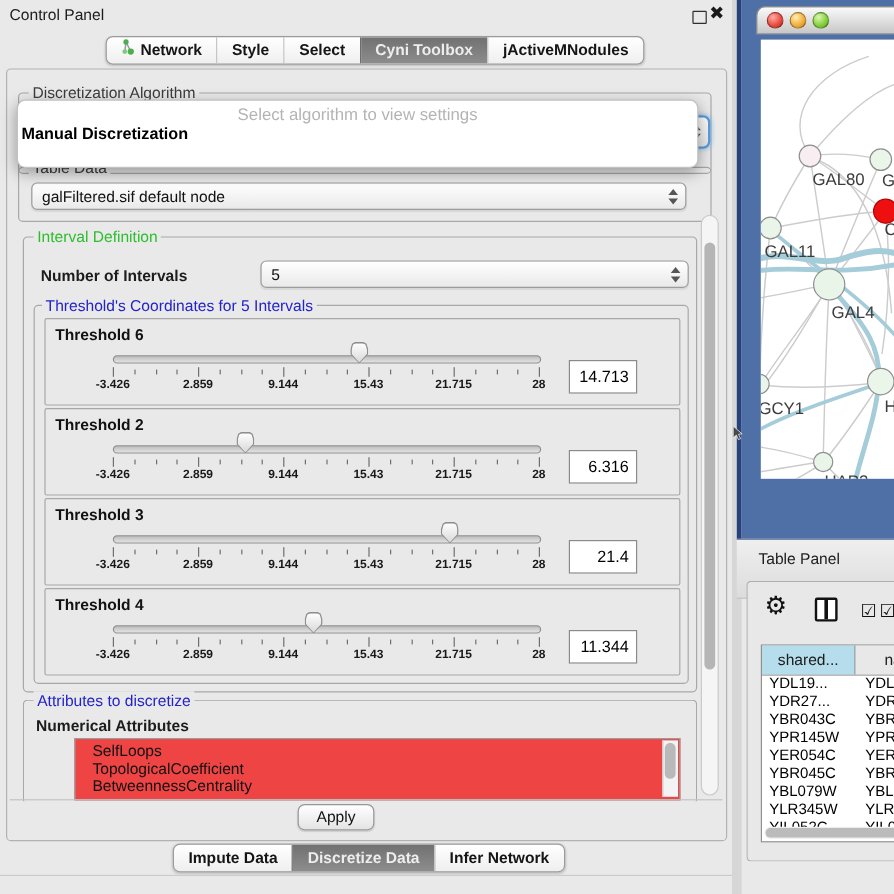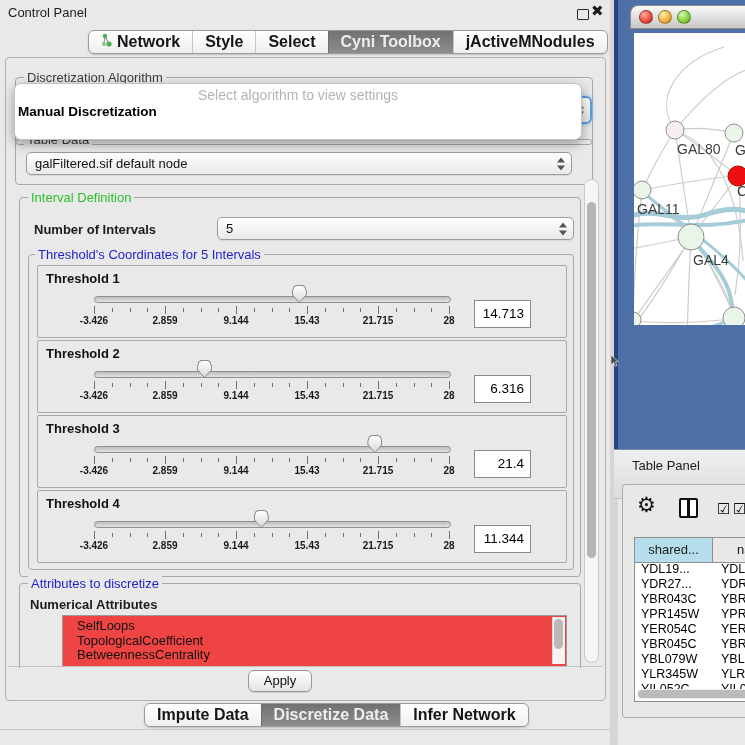--- a/index.html
+++ b/index.html
@@ -8,21 +8,21 @@
   .abs{position:absolute;}
 
   
   .cp-title{left:8px;top:5px;font-size:13px;color:#1c1c1c;}
   .float-icon{left:577px;top:9px;width:10px;height:9px;border:1.5px solid #2e2e2e;border-radius:1px;}
   .close-icon{left:591px;top:2px;font-size:15px;font-weight:bold;color:#1a1a1a;font-family:"DejaVu Sans",sans-serif;}
 
   
   .tabstrip{position:absolute;display:flex;background:linear-gradient(#ffffff,#efefef);
             border:1px solid #9b9b9b;border-radius:6px;overflow:hidden;box-shadow:0 1px 2px rgba(0,0,0,0.18);height:22px;}
-  .tab{padding:0 12px;line-height:22px;font-size:16px;font-weight:bold;color:#151515;
+  .tab{padding:0 12px;line-height:22px;font-size:13px;font-weight:bold;color:#151515;
        border-left:1px solid #c6c6c6;display:flex;align-items:center;gap:5px;white-space:nowrap;}
   .tab:first-child{border-left:none;}
   .tab.selected{background:linear-gradient(#717171,#8d8d8d);color:#ededed;border-left-color:#6d6d6d;}
   .tabstrip-top{left:88px;top:30px;}
   .tabstrip-bottom{left:144px;top:703px;}
 
   
   .outer-panel{left:5px;top:57px;width:599px;height:642px;border:1px solid #b2b2b2;border-radius:4px;background:#e9e9e9;}
   .group{position:absolute;border:1px solid #a8a8a8;border-radius:4px;}
   .group-title{position:absolute;top:-8px;left:8px;background:#e9e9e9;padding:0 3px;font-size:13px;white-space:nowrap;}
@@ -82,21 +82,21 @@
   .gap-strip{left:610px;top:0;width:8px;height:745px;background:#d6d6d6;}
   .navy-edge{left:614px;top:0;width:4px;height:449px;background:#26427c;}
   .desktop{left:618px;top:0;width:127px;height:449px;background:#4e70a6;}
   .net-titlebar{position:absolute;left:12px;top:5px;width:115px;height:24px;border-radius:8px 0 0 0;
                 background:linear-gradient(#fafafa,#c6c6c6);border:1px solid #8a8a8a;border-right:none;box-sizing:border-box;
                 display:flex;align-items:center;padding-left:8px;gap:5px;}
   .light{width:14px;height:14px;border-radius:50%;border:1px solid rgba(0,0,0,0.3);box-sizing:border-box;}
   .light-red{background:radial-gradient(circle at 35% 28%,#ffada6,#e8493c 60%,#a82c22);}
   .light-yellow{background:radial-gradient(circle at 35% 28%,#ffeeb0,#f0ad3b 60%,#c07f14);}
   .light-green{background:radial-gradient(circle at 35% 28%,#d9f8b2,#83cf39 60%,#4f9a1d);}
-  .net-canvas{position:absolute;left:16px;top:33px;width:111px;height:292px;background:#ffffff;overflow:hidden;}
+  .net-canvas{position:absolute;left:16px;top:33px;width:111px;height:366px;background:#ffffff;overflow:hidden;}
 
   .tp-header{left:614px;top:449px;width:131px;height:50px;background:linear-gradient(#efefef,#dcdcdc);
              border-top:1px solid #7d8aa3;border-bottom:1px solid #c2c2c2;box-sizing:border-box;}
   .tp-title{position:absolute;left:18px;top:8px;font-size:13px;color:#1c1c1c;}
   .tp-body{left:622px;top:484px;width:123px;height:232px;background:#e8e8e8;border:1px solid #aeaeae;border-right:none;
            border-radius:4px 0 0 4px;}
   .gear-icon{position:absolute;left:14px;top:8px;font-size:21px;color:#111;font-family:"DejaVu Sans",sans-serif;}
   .split-icon{position:absolute;left:56px;top:13px;width:19px;height:20px;border:2.5px solid #111;border-radius:2px;background:#fff;box-sizing:border-box;}
   .split-icon::after{content:'';position:absolute;left:50%;top:0;bottom:0;width:2.5px;margin-left:-1.25px;background:#111;}
   .cb-icon{position:absolute;top:15px;font-size:15px;color:#111;font-family:"DejaVu Sans",sans-serif;}
@@ -174,21 +174,21 @@
       <div class="abs" style="left:14px;top:24px;font-weight:bold;">Number of Intervals</div>
       <div class="combo" style="left:197px;top:19px;width:357px;height:23px;box-sizing:border-box;">
         <span>5</span>
         <span class="stepper"></span>
       </div>
 
       <div class="group" style="left:8px;top:56px;width:544px;height:314px;">
         <span class="group-title gt-blue" style="left:6px;">Threshold's Coordinates for 5 Intervals</span>
 
         <div class="threshold-box" style="top:10px;">
-          <div class="t-label">Threshold 1</div>
+          <div class="t-label">Threshold 6</div>
           <div class="slider-track"></div>
           <div class="slider-handle" style="left: calc(253.9px);"></div>
           <div class="ticks">
               <div class="tick major" style="left: 0%;"></div>
               <div class="tick" style="left: 5%;"></div>
               <div class="tick" style="left: 10%;"></div>
               <div class="tick" style="left: 15%;"></div>
               <div class="tick major" style="left: 20%;"></div>
               <div class="tick" style="left: 25%;"></div>
               <div class="tick" style="left: 30%;"></div>

